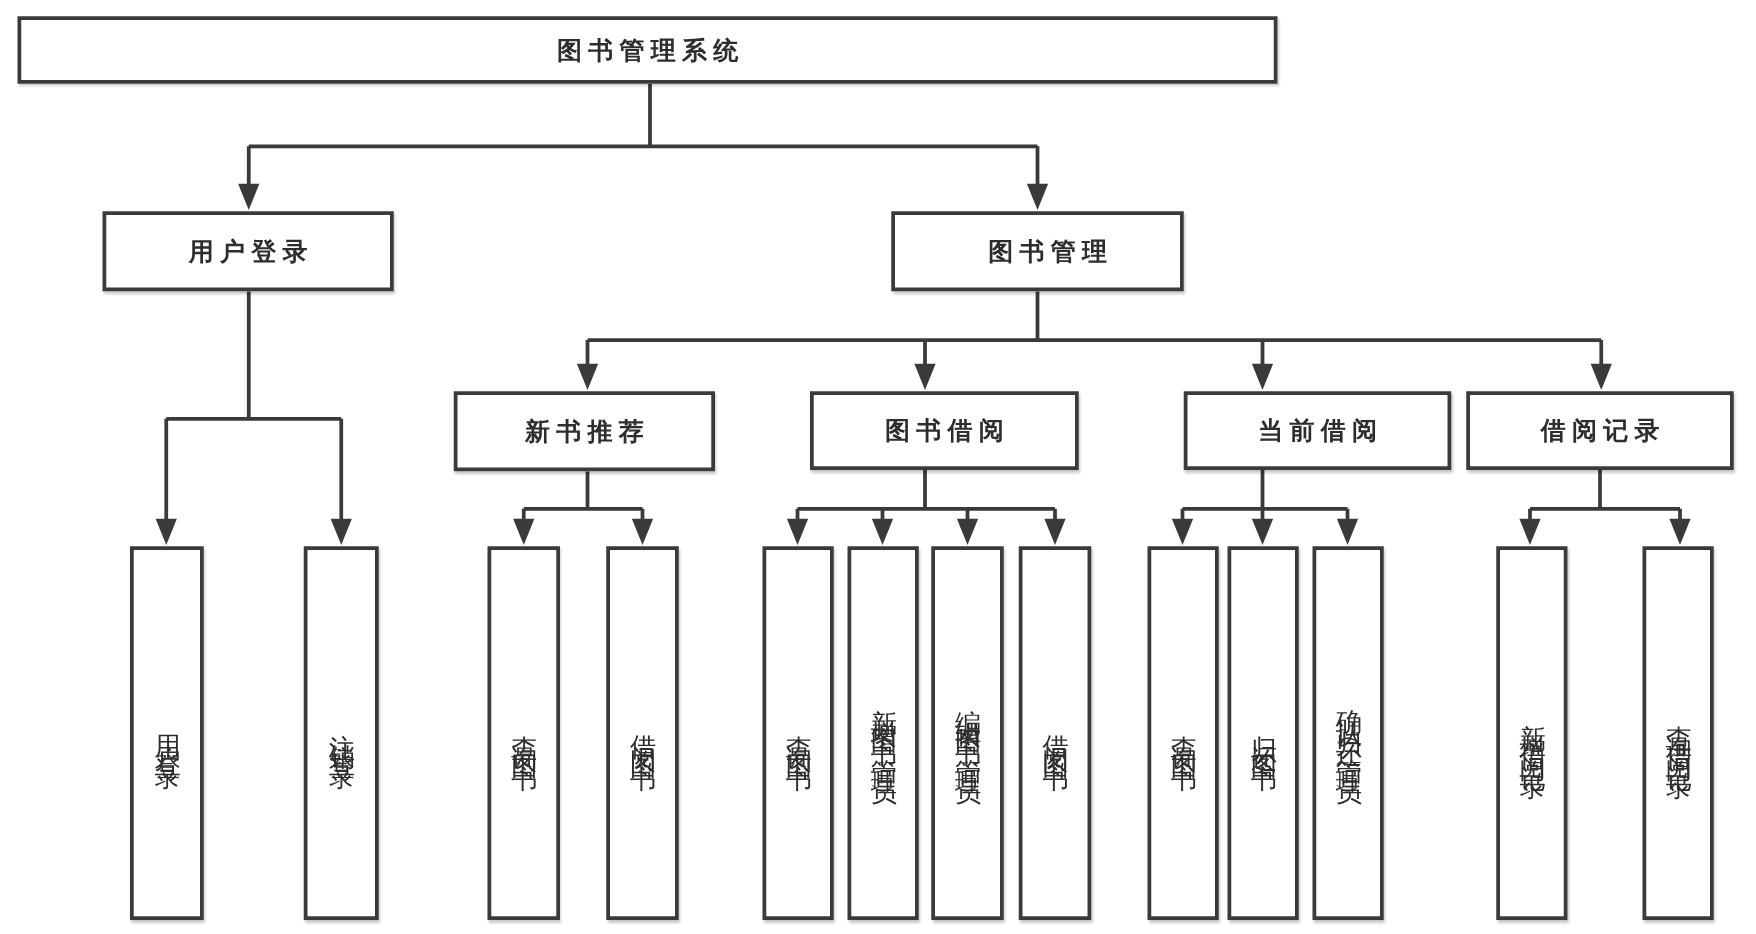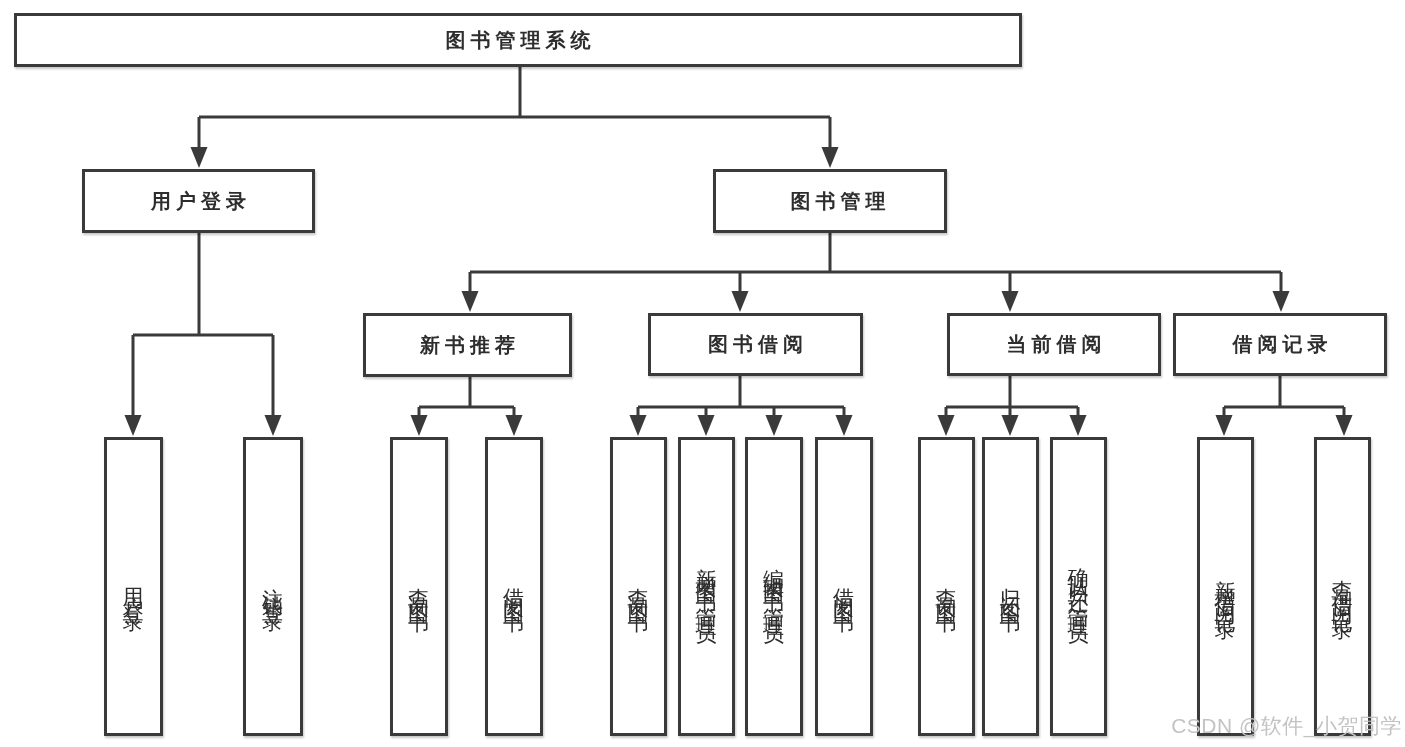--- a/index.html
+++ b/index.html
@@ -158,15 +158,14 @@
     <span class="vlabel">确认归还（管理员）</span>
   </div>
 
   <div class="box" style="left:1197px; top:437px; width:57px; height:299px;">
     <span class="vlabel">新增借阅记录</span>
   </div>
   <div class="box" style="left:1314px; top:437px; width:57px; height:299px;">
     <span class="vlabel">查询借阅记录</span>
   </div>
 
-  <div id="watermark">CSDN @软件_小贺同学</div>
 
 </div>
 
 </body></html>

